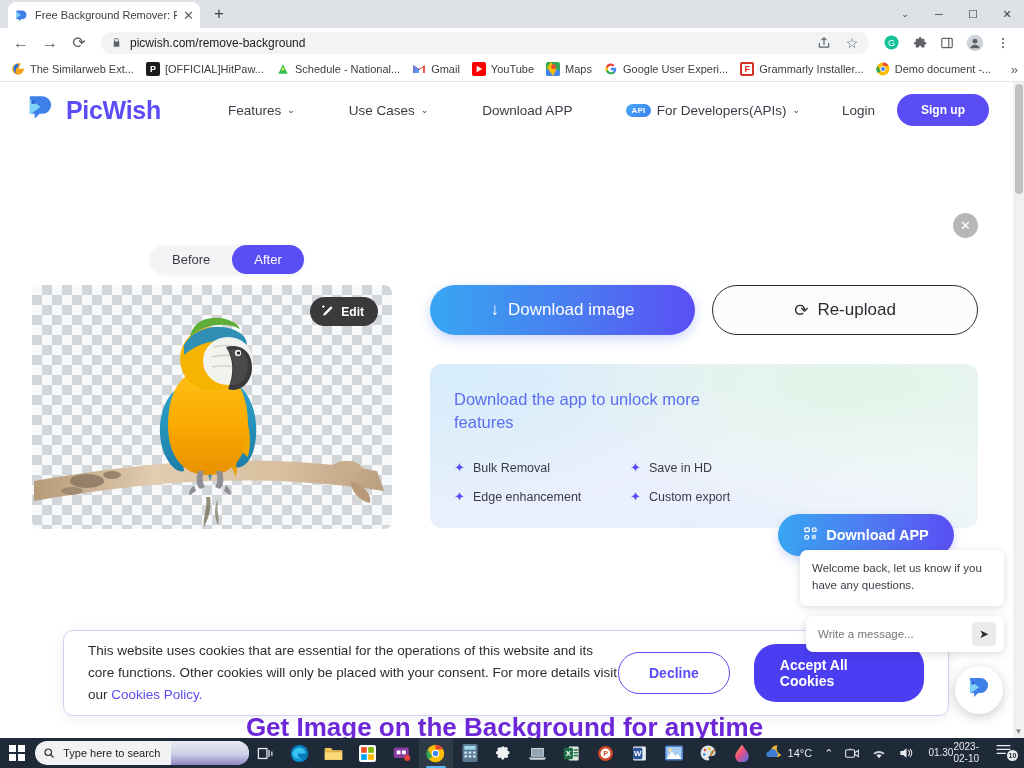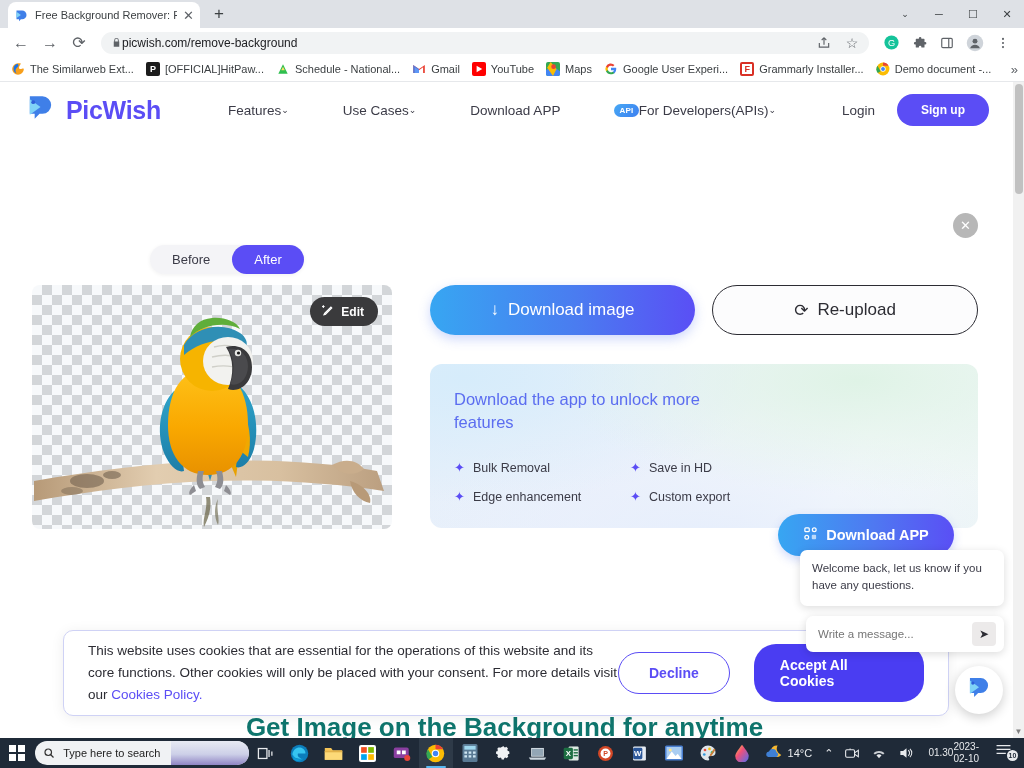--- a/index.html
+++ b/index.html
@@ -50,21 +50,21 @@
   .navbar {
     position: absolute; top: 28px; left: 0; width: 1024px; height: 29px;
     background: #fff; display: flex; align-items: center; padding: 0 8px; gap: 3px;
   }
   .nav-btn {
     width: 26px; height: 26px; display: flex; align-items: center;
     justify-content: center; color: #5f6368; cursor: pointer; border-radius: 50%;
   }
   .omnibox {
     flex: 1; height: 22px; background: #f1f3f4; border-radius: 11px;
-    display: flex; align-items: center; padding: 0 10px; gap: 0;
+    display: flex; align-items: center; padding: 0 10px; gap: 8px;
     margin: 0 6px; position: relative;
   }
   .omnibox .url { font-size: 12px; color: #202124; }
   .omni-right {
     position: absolute; right: 4px; display: flex; gap: 2px; align-items: center;
   }
   .toolbar-icons { display: flex; align-items: center; gap: 2px; }
   .tb-ic {
     width: 26px; height: 26px; display: flex; align-items: center;
     justify-content: center; cursor: pointer;
@@ -113,21 +113,21 @@
   .site-header {
     position: absolute; top: 0; left: 0; right: 0; height: 56px;
     display: flex; align-items: center; padding: 0 24px; background: #fff;
   }
   .logo { display: flex; align-items: center; gap: 9px; cursor: pointer; }
   .logo-text {
     font-size: 25px; font-weight: bold; color: #5b4df5; letter-spacing: -0.3px;
   }
   .site-nav { display: flex; align-items: center; margin-left: 40px; gap: 0; }
   .nav-item {
-    display: flex; align-items: center; font-size: 13.5px;
+    display: flex; align-items: center; gap: 6px; font-size: 13.5px;
     color: #3b3b47; padding: 0 27px; cursor: pointer; white-space: nowrap;
   }
   .caret { font-size: 9px; color: #3b3b47; }
   .api-badge {
     background: linear-gradient(135deg,#47a9f5,#3d7ff0); color: #fff;
     font-size: 8px; font-weight: bold; border-radius: 8px; padding: 2px 5px;
     letter-spacing: .3px;
   }
   .header-right {
     margin-left: auto; display: flex; align-items: center; gap: 22px;
@@ -267,21 +267,21 @@
     padding: 12px 30px; cursor: pointer;
   }
   .btn-accept {
     background: #4a3df2; color: #fff; border-radius: 22px;
     font-size: 14px; font-weight: bold; padding: 13px 26px; cursor: pointer;
   }
 
   
   .sub-heading {
     position: absolute; top: 630px; left: 0; right: 4px; text-align: center;
-    font-size: 26px; font-weight: bold; color: #0f766e;
+    font-size: 26px; font-weight: bold; color: #6d28d9;
   }
 
   
   .taskbar {
     position: absolute; bottom: 0; left: 0; width: 1024px; height: 30px;
     background: #1f2a38; display: flex; align-items: center;
   }
   .start {
     width: 38px; height: 30px; display: flex; align-items: center;
     justify-content: center; cursor: pointer;

